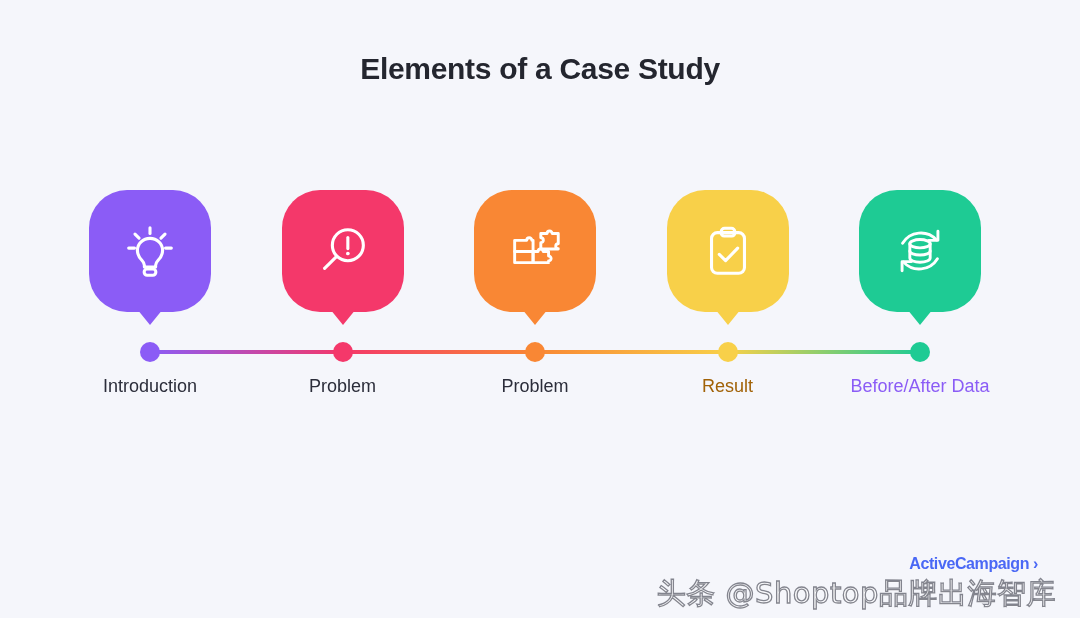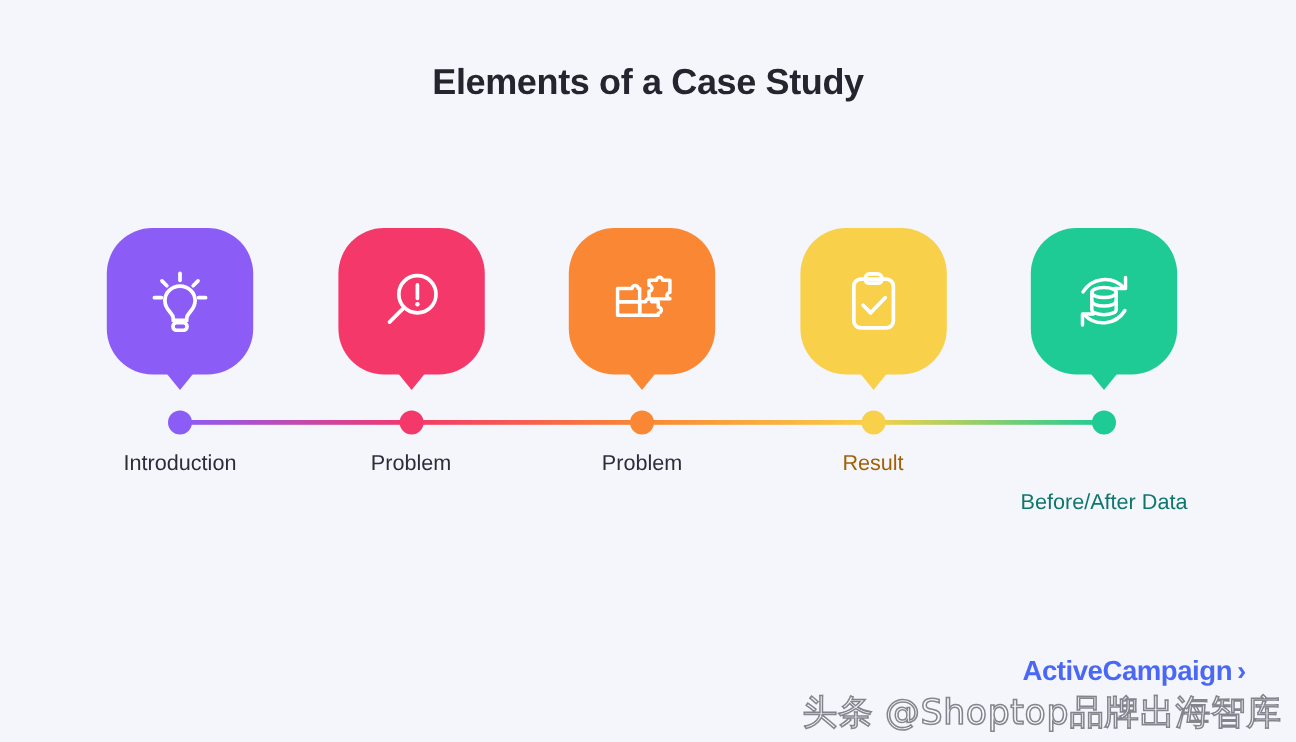--- a/index.html
+++ b/index.html
@@ -121,36 +121,36 @@
     font-weight: 500;
     color: #2B2D3A;
     white-space: nowrap;
   }
 
   
   .brand {
     position: absolute;
     right: 42px;
     bottom: 45px;
-    font-size: 23px;
+    font-size: 16px;
     font-weight: bold;
     color: #4A68F5;
     letter-spacing: -0.4px;
     white-space: nowrap;
   }
   .brand .chev {
     display: inline-block;
     margin-left: 4px;
     font-weight: bold;
   }
 
   
   .watermark {
     position: absolute;
-    right: 12px;
+    right: 24px;
     bottom: 4px;
     font-size: 29px;
     color: rgba(255,255,255,0.0);
     -webkit-text-stroke: 1.3px rgba(60,62,75,0.62);
     text-shadow: 0 1px 0 rgba(255,255,255,0.55);
     white-space: nowrap;
     font-family: "DejaVu Sans", "Liberation Sans", sans-serif;
     letter-spacing: 0.5px;
   }
 </style>
@@ -245,21 +245,21 @@
             <path d="M50.5 11.5v9.5h-9.5"></path>
             <path d="M13.5 52.5V43h9.5"></path>
 
             <ellipse cx="32" cy="24.5" rx="10.5" ry="4.3"></ellipse>
             <path d="M21.5 24.5v14.8c0 2.4 4.7 4.3 10.5 4.3s10.5-1.9 10.5-4.3V24.5"></path>
             <path d="M21.5 31.9c0 2.4 4.7 4.3 10.5 4.3s10.5-1.9 10.5-4.3"></path>
           </svg>
         </span>
       </div>
       <div class="dot" style="background: rgb(30, 203, 148);"></div>
-      <div class="label" style="color: #0f766e; margin-top: 32px;">Before/After Data</div>
+      <div class="label" style="color: #8b5cf6;">Before/After Data</div>
     </div>
 
   </div>
 
   <div class="brand" style="color: rgb(74, 104, 245);">
     <span>ActiveCampaign</span><span class="chev">›</span>
   </div>
 
   <div class="watermark">头条 @Shoptop品牌出海智库</div>
 

